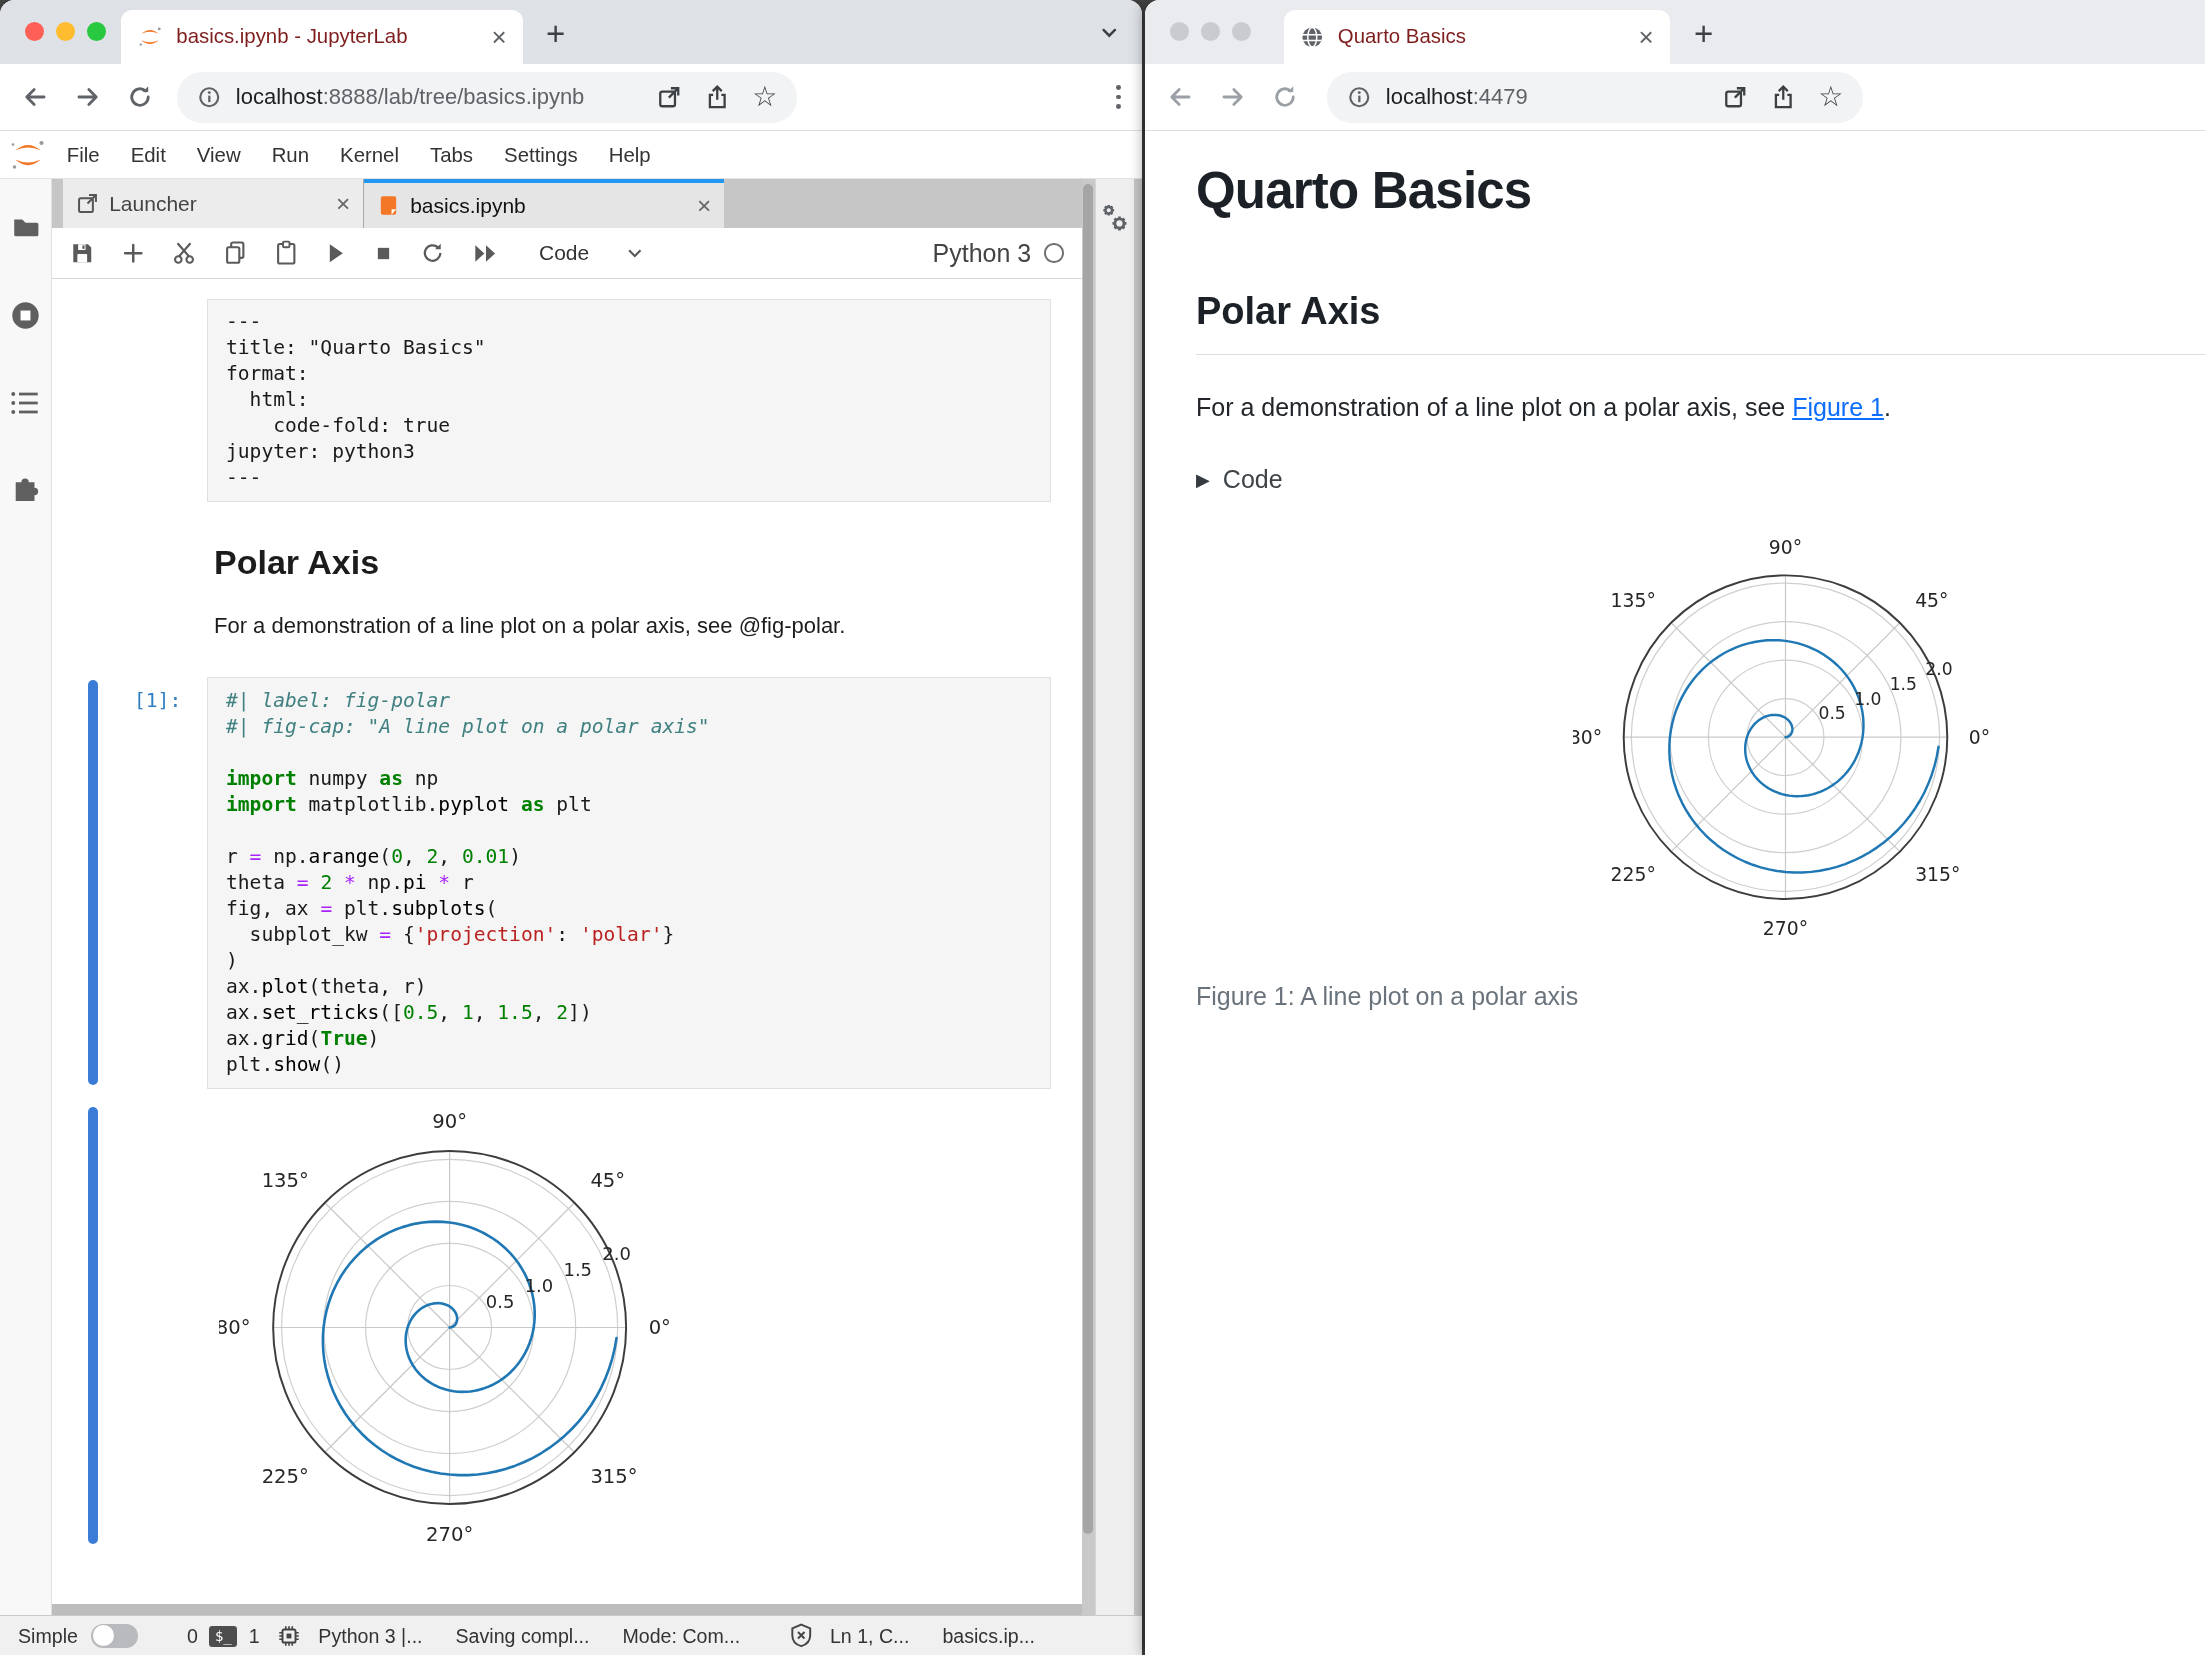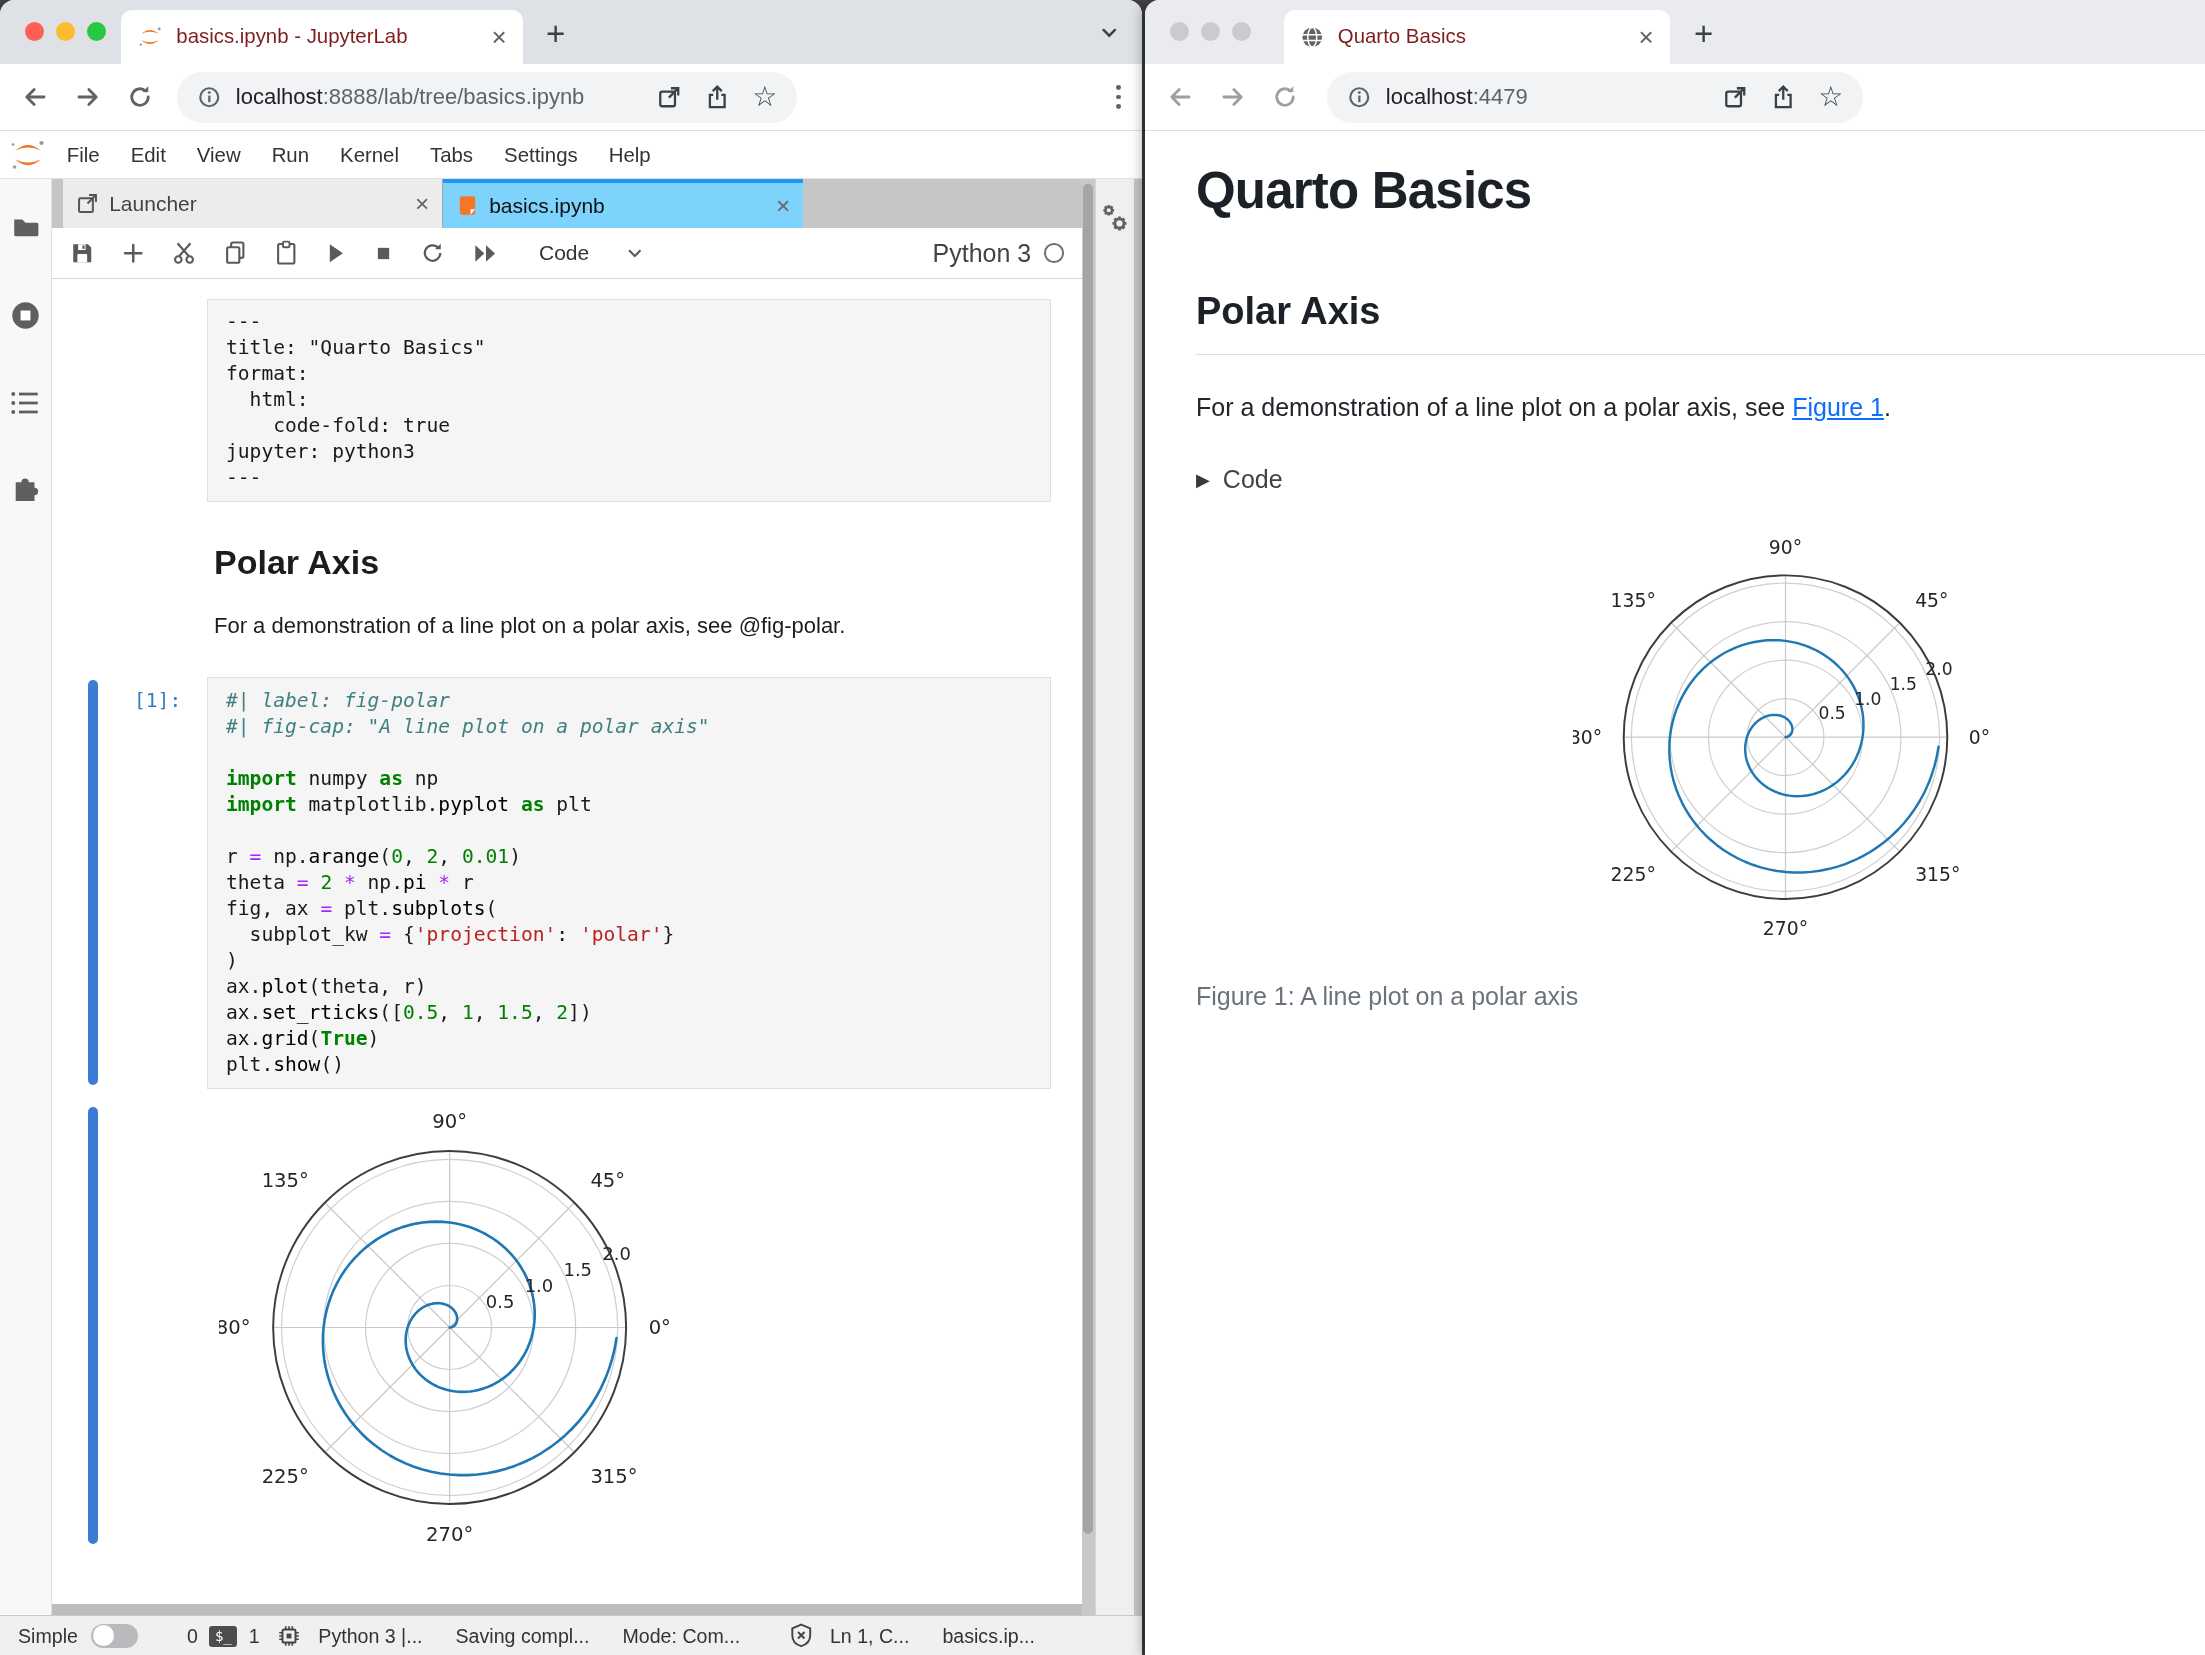--- a/index.html
+++ b/index.html
@@ -55,22 +55,22 @@
   #jlab-menubar .logo { margin-right:21px; }
   #jlab-menubar .mitem { font-size:20.4px; color:#333; margin-right:31px; }
   #jlab-body { flex:1; display:flex; overflow:hidden; }
   #activity { width:52px; background:#f8f8f8; border-right:0.8px solid #e0e0e0;
               display:flex; flex-direction:column; align-items:center; padding-top:34px; gap:57px; }
   #panelwrap { flex:1; display:flex; flex-direction:column; overflow:hidden; }
   #docktabs { height:49px; background:#c6c6c6; display:flex; align-items:flex-end; }
   .dtab { height:49px; display:flex; align-items:center; padding:0 13px; font-size:21px; color:#444; }
   .dtab .dlabel { flex:1; margin-left:9.8px; white-space:nowrap; }
   .dtab .dclose { font-size:24.5px; color:#666; margin-left:9.8px; }
-  #dtab-launcher { width:380px; margin-left:11.4px; background:#ececec; border-right:0.8px solid #a8a8a8; }
-  #dtab-nb { width:360px; background:#7dd3fc; border-top:4.1px solid #2196f3; color:#111; }
+  #dtab-launcher { width:301px; margin-left:11.4px; background:#ececec; border-right:0.8px solid #a8a8a8; }
+  #dtab-nb { width:360px; background:#e5e5e5; border-top:4.1px solid #2196f3; color:#111; }
   #nbtoolbar { height:51px; background:#fff; border-bottom:1.6px solid #d7d7d7;
                display:flex; align-items:center; padding:0 18px; }
   #nbtoolbar .ticon { margin-right:26px; display:flex; align-items:center; }
   #nbtoolbar .celltype { font-size:21px; color:#333; margin-left:13px; }
   #nbtoolbar .tchev { margin-left:36px; }
   #nbtoolbar .kernel { margin-left:auto; font-size:25px; color:#444; }
   #nbtoolbar .kcircle { width:19.6px; height:19.6px; border:2.5px solid #707070; border-radius:50%; margin-left:13px; }
   #nbcontent { flex:1; background:#fff; overflow:hidden; padding-top:18px; position:relative; }
   #panel-bottom { height:11.4px; background:#bdbdbd; }
   #vscroll { width:13px; background:#c9c9c9; position:relative; }

